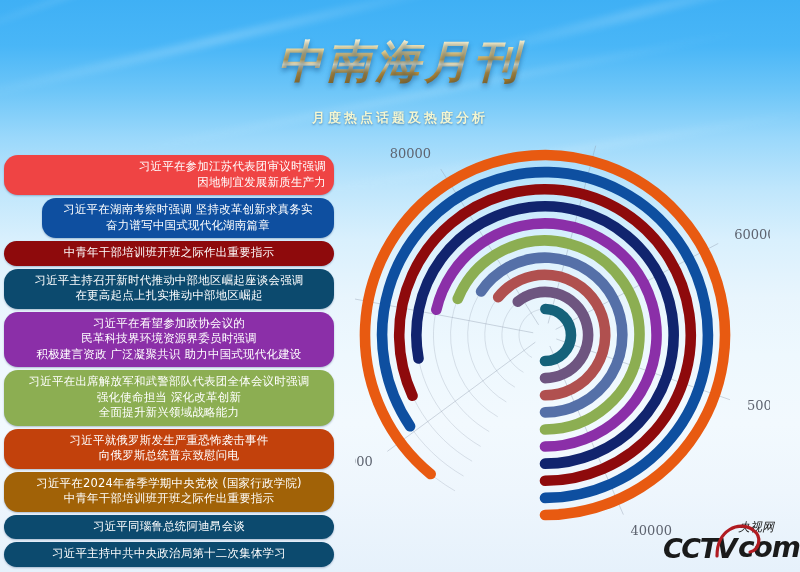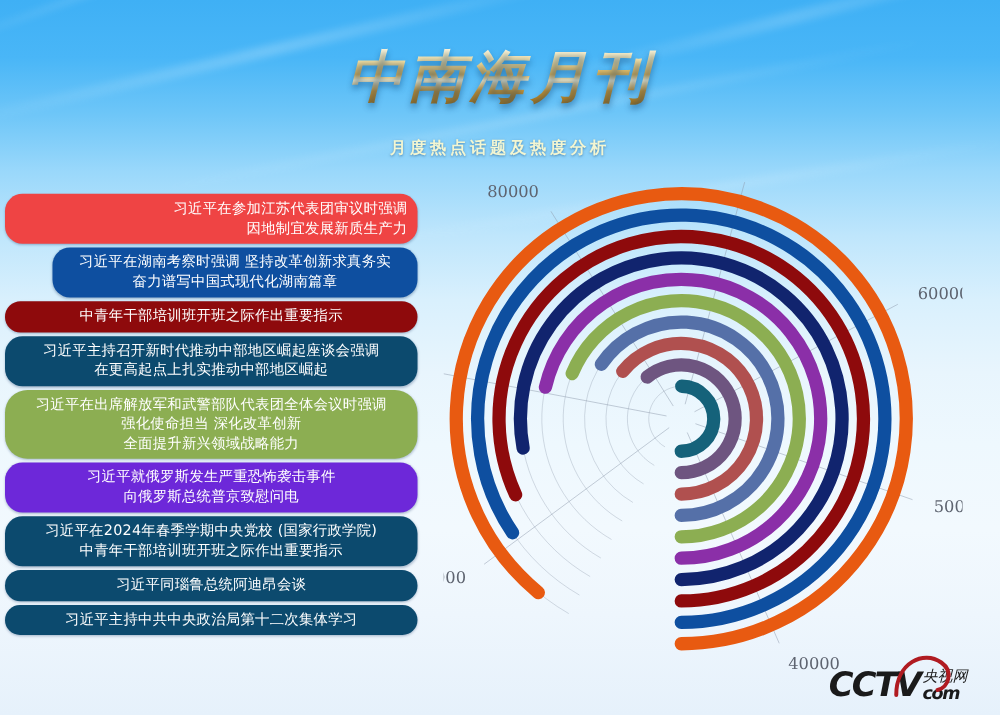--- a/index.html
+++ b/index.html
@@ -79,21 +79,21 @@
     display: flex; align-items: flex-end; font-style: italic;
   }
   #cctv-mark {
     font-family: "DejaVu Sans", "Liberation Sans", sans-serif;
     font-size: 27px; font-weight: bold; color: #1a1a1a;
     letter-spacing: -1.5px; line-height: 1;
   }
   #cctv-right { margin-left: 2px; line-height: 1; }
   #cctv-cn { font-size: 12px; color: #1a1a1a; letter-spacing: 0px; display:block; }
   #cctv-com {
-    font-size: 14px; font-weight: bold; color: #1a1a1a;
+    font-size: 28px; font-weight: bold; color: #1a1a1a;
     letter-spacing: -1px; display: block; margin-top: 1px;
   }
   #cctv-swoosh { position: absolute; left: 46px; top: 0; }
 </style>
 </head>
 <body>
 
 <div id="sky-streaks">
     <i style="left: -40px; top: 95px; width: 520px; height: 9px; opacity: 0.4; transform: rotate(-13deg);"></i>
     <i style="left: 120px; top: 150px; width: 640px; height: 6px; opacity: 0.3; transform: rotate(-11deg);"></i>
@@ -108,26 +108,29 @@
 </div>
 
 <div id="legend">
     <div class="legend-item" style="background: #ef4444; text-align: right;"><span>习近平在参加江苏代表团审议时强调
 因地制宜发展新质生产力</span></div>
     <div class="legend-item" style="background: rgb(14, 79, 160); margin-left: 38px;"><span>习近平在湖南考察时强调 坚持改革创新求真务实
 奋力谱写中国式现代化湖南篇章</span></div>
     <div class="legend-item" style="background: rgb(142, 10, 12);"><span>中青年干部培训班开班之际作出重要指示</span></div>
     <div class="legend-item" style="background: #0c4a6e;"><span>习近平主持召开新时代推动中部地区崛起座谈会强调
 在更高起点上扎实推动中部地区崛起</span></div>
-    <div class="legend-item" style="background: rgb(140, 174, 82); border-radius: 18px;"><span>习近平在出席解放军和武警部队代表团全体会议时强调
+    <div class="legend-item" style="background: rgb(139, 47, 168);"><span>习近平在看望参加政协会议的
+民革科技界环境资源界委员时强调
+积极建言资政 广泛凝聚共识 助力中国式现代化建设</span></div>
+    <div class="legend-item" style="background: rgb(140, 174, 82);"><span>习近平在出席解放军和武警部队代表团全体会议时强调
 强化使命担当 深化改革创新
 全面提升新兴领域战略能力</span></div>
-    <div class="legend-item" style="background: #6d28d9;"><span>习近平就俄罗斯发生严重恐怖袭击事件
+    <div class="legend-item" style="background: #c2410c;"><span>习近平就俄罗斯发生严重恐怖袭击事件
 向俄罗斯总统普京致慰问电</span></div>
-    <div class="legend-item" style="background: #0c4a6e;"><span>习近平在2024年春季学期中央党校 (国家行政学院)
+    <div class="legend-item" style="background: #a16207;"><span>习近平在2024年春季学期中央党校 (国家行政学院)
 中青年干部培训班开班之际作出重要指示</span></div>
     <div class="legend-item" style="background: #0c4a6e;"><span>习近平同瑙鲁总统阿迪昂会谈</span></div>
     <div class="legend-item" style="background: #0c4a6e;"><span>习近平主持中共中央政治局第十二次集体学习</span></div>
   </div>
 
 <div id="chart-wrap">
   <svg id="chart-svg" viewBox="0 0 415 410">
     <g id="grid-layer">
         <path d="M 190 380 A 180 180 0 1 0 99.99999999999991 355.8845726811989" fill="none" stroke="#8d99ab" stroke-width="0.5" opacity="0.55"></path>
         <path d="M 190 362.8888888888889 A 162.88888888888889 162.88888888888889 0 1 0 108.55555555555549 341.0659157719985" fill="none" stroke="#8d99ab" stroke-width="0.5" opacity="0.55"></path>

